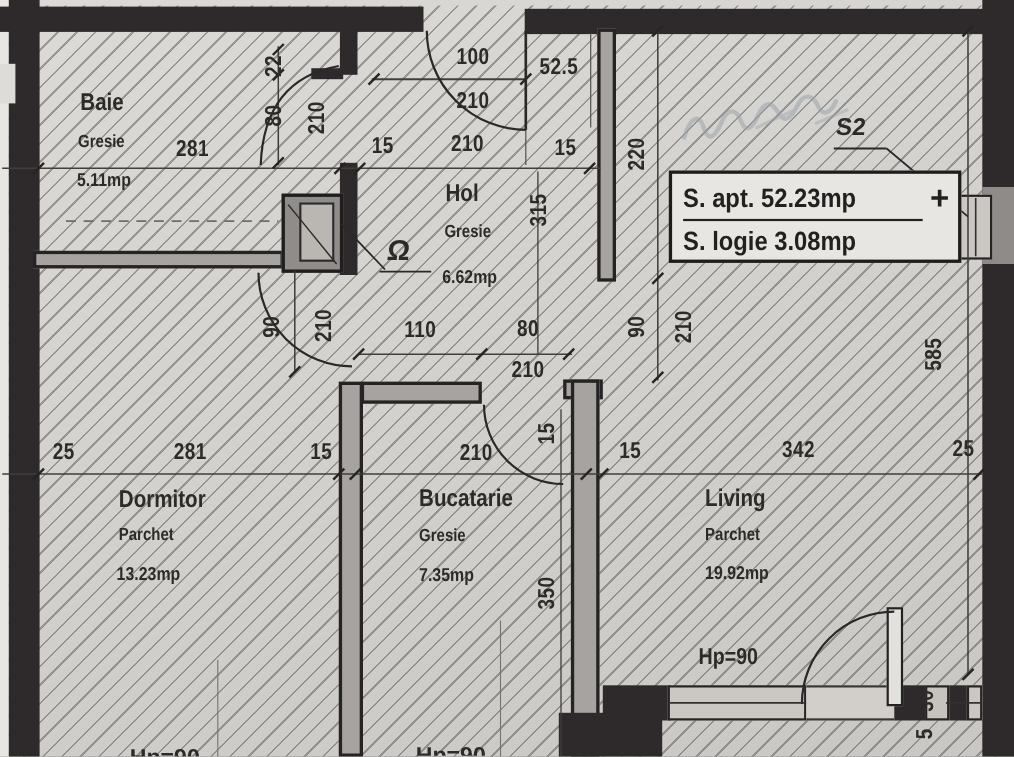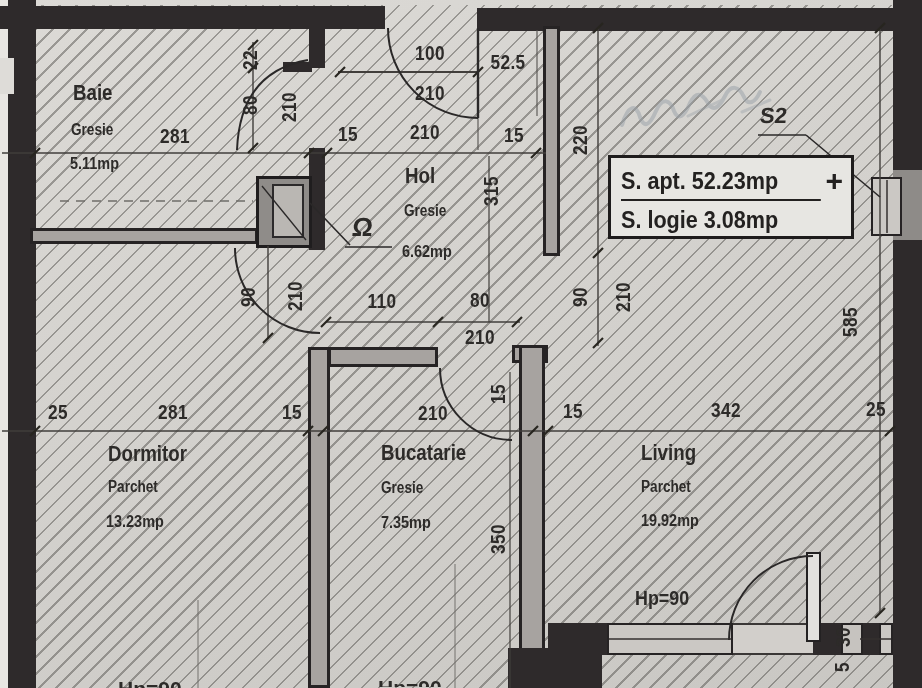--- a/index.html
+++ b/index.html
@@ -13,21 +13,21 @@
   .winG{position:absolute;background:#cbc8c4;border:2px solid #262324;box-sizing:border-box;}
   .lbl{position:absolute;font-weight:700;font-size:21px;line-height:1;white-space:nowrap;
        transform:translate(-50%,-50%) scaleX(.82);letter-spacing:.5px;color:#2d2b29;}
   .lbl.v{transform:translate(-50%,-50%) rotate(-90deg) scaleX(.82);}
   .rlbl{position:absolute;font-weight:700;white-space:nowrap;transform:scaleX(.85);transform-origin:left top;color:#2d2b29;}
   .rname{font-size:22px;}
   .rsub{font-size:16px;}
   .rarea{font-size:17px;}
   .mark{position:absolute;font-weight:700;font-size:22px;border-bottom:2px solid #2b2929;
         padding:0 3px 2px 3px;transform:skewX(-6deg);color:#2d2b29;}
-  .infobox{position:absolute;left:608px;top:155px;width:246px;height:84px;background:#e7e6e2;
+  .infobox{position:absolute;left:608px;top:155px;width:266px;height:84px;background:#e7e6e2;
            border:3px solid #1e1c1c;box-sizing:border-box;padding:4px 8px 0 10px;}
   .inforow{display:flex;align-items:center;font-weight:700;font-size:24px;height:37px;
            transform:scaleX(.9);transform-origin:left center;white-space:nowrap;color:#232120;}
   .inforow.first{border-bottom:2px solid #232120;}
   .plus{position:absolute;right:8px;top:6px;font-size:30px;font-weight:700;color:#232120;}
   .clip{position:absolute;overflow:hidden;height:11px;}
   svg{position:absolute;left:0;top:0;pointer-events:none;}
 </style>
 </head>
 <body>

